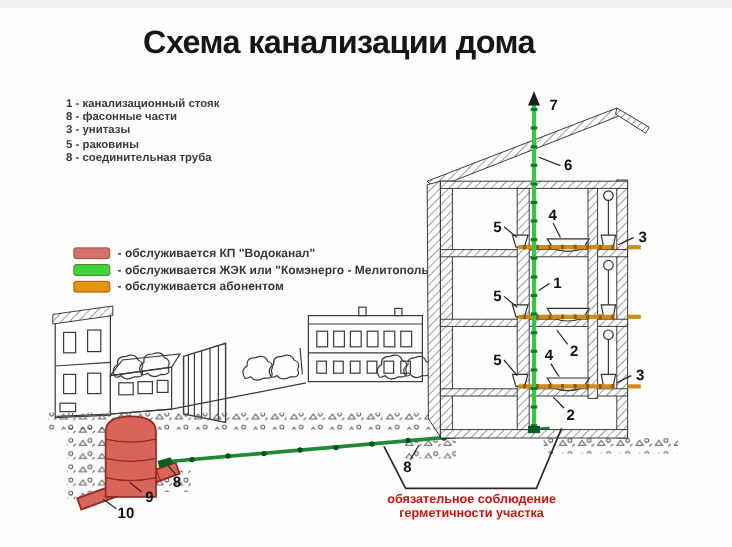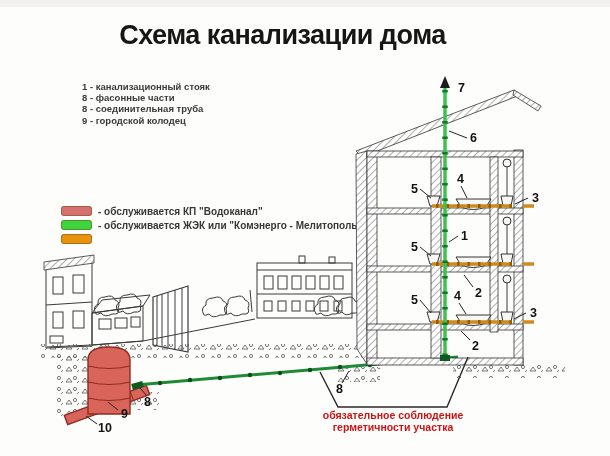--- a/index.html
+++ b/index.html
@@ -1,21 +1,21 @@
 <!DOCTYPE html>
 <html style="--green: #3dc24b; --dgreen: #1f8a36; --orange: #cf8a1e; --red: #d8645a; --warn: #cc1414;"><head>
 <meta charset="utf-8">
 <style>
   html,body{margin:0;padding:0;background:#fbfaf8;}
   #page{position:relative;width:610px;height:456px;background:#fdfdfc;overflow:hidden;
         font-family:"Liberation Sans","DejaVu Sans",sans-serif;}
   #topstrip{position:absolute;left:0;top:0;width:610px;height:7px;background:#f2f0ee;}
   .title{position:absolute;left:0;top:20px;width:565px;text-align:center;
          font-size:27px;font-weight:bold;color:#161616;letter-spacing:-0.5px;}
-  ul.legend{position:absolute;left:82px;top:81px;margin:0;padding:0;list-style:none;}
+  ul.legend{position:absolute;left:55px;top:81px;margin:0;padding:0;list-style:none;}
   ul.legend li{font-size:9.5px;font-weight:bold;color:#3a3a3a;line-height:11.2px;white-space:nowrap;}
   .service{position:absolute;left:61px;top:204px;}
   .srow{display:flex;align-items:center;height:14px;}
   .swatch{display:inline-block;width:29px;height:8px;border-radius:3px;border:1px solid rgba(120,60,20,.45);margin-right:6px;}
   .slabel{font-size:10px;font-weight:bold;color:#373737;white-space:nowrap;}
   svg{position:absolute;left:0;top:0;}
   .ln{stroke:#3a3a3a;stroke-width:1;fill:none;}
   .wall{fill:url(#h);stroke:#333;stroke-width:0.8;}
   .fix{fill:#f7f7f5;stroke:#333;stroke-width:1;}
   .gstack{stroke:var(--green);stroke-width:3.5;fill:none;}
@@ -32,35 +32,37 @@
 </head>
 <body>
 
 <div id="page">
   <div id="topstrip"></div>
   <div class="title">Схема канализации дома</div>
 
   <ul class="legend">
     <li>1 - канализационный стояк</li>
     <li>8 - фасонные части</li>
+    <li>3 - унитазы</li>
+    <li>5 - раковины</li>
     <li>8 - соединительная труба</li>
-    <li>9 - городской колодец</li>
   </ul>
 
   <div class="service">
     <div class="srow">
       <span class="swatch" style="background: rgb(210, 113, 110);"></span>
       <span class="slabel">- обслуживается КП "Водоканал"</span>
     </div>
     <div class="srow">
       <span class="swatch" style="background: rgb(62, 212, 62);"></span>
       <span class="slabel">- обслуживается ЖЭК или "Комэнерго - Мелитополь"</span>
     </div>
     <div class="srow">
       <span class="swatch" style="background: rgb(230, 147, 15);"></span>
+      <span class="slabel">- обслуживается абонентом</span>
     </div>
   </div>
 
   <svg width="610" height="456" viewBox="0 0 610 456">
     <defs>
       <pattern id="h" patternUnits="userSpaceOnUse" width="5" height="5" patternTransform="rotate(45)">
         <rect width="5" height="5" fill="#ffffff"></rect>
         <line x1="0" y1="0" x2="0" y2="5" stroke="#6a6a6a" stroke-width="1.1"></line>
       </pattern>
       <pattern id="rub" patternUnits="userSpaceOnUse" width="16" height="11">

